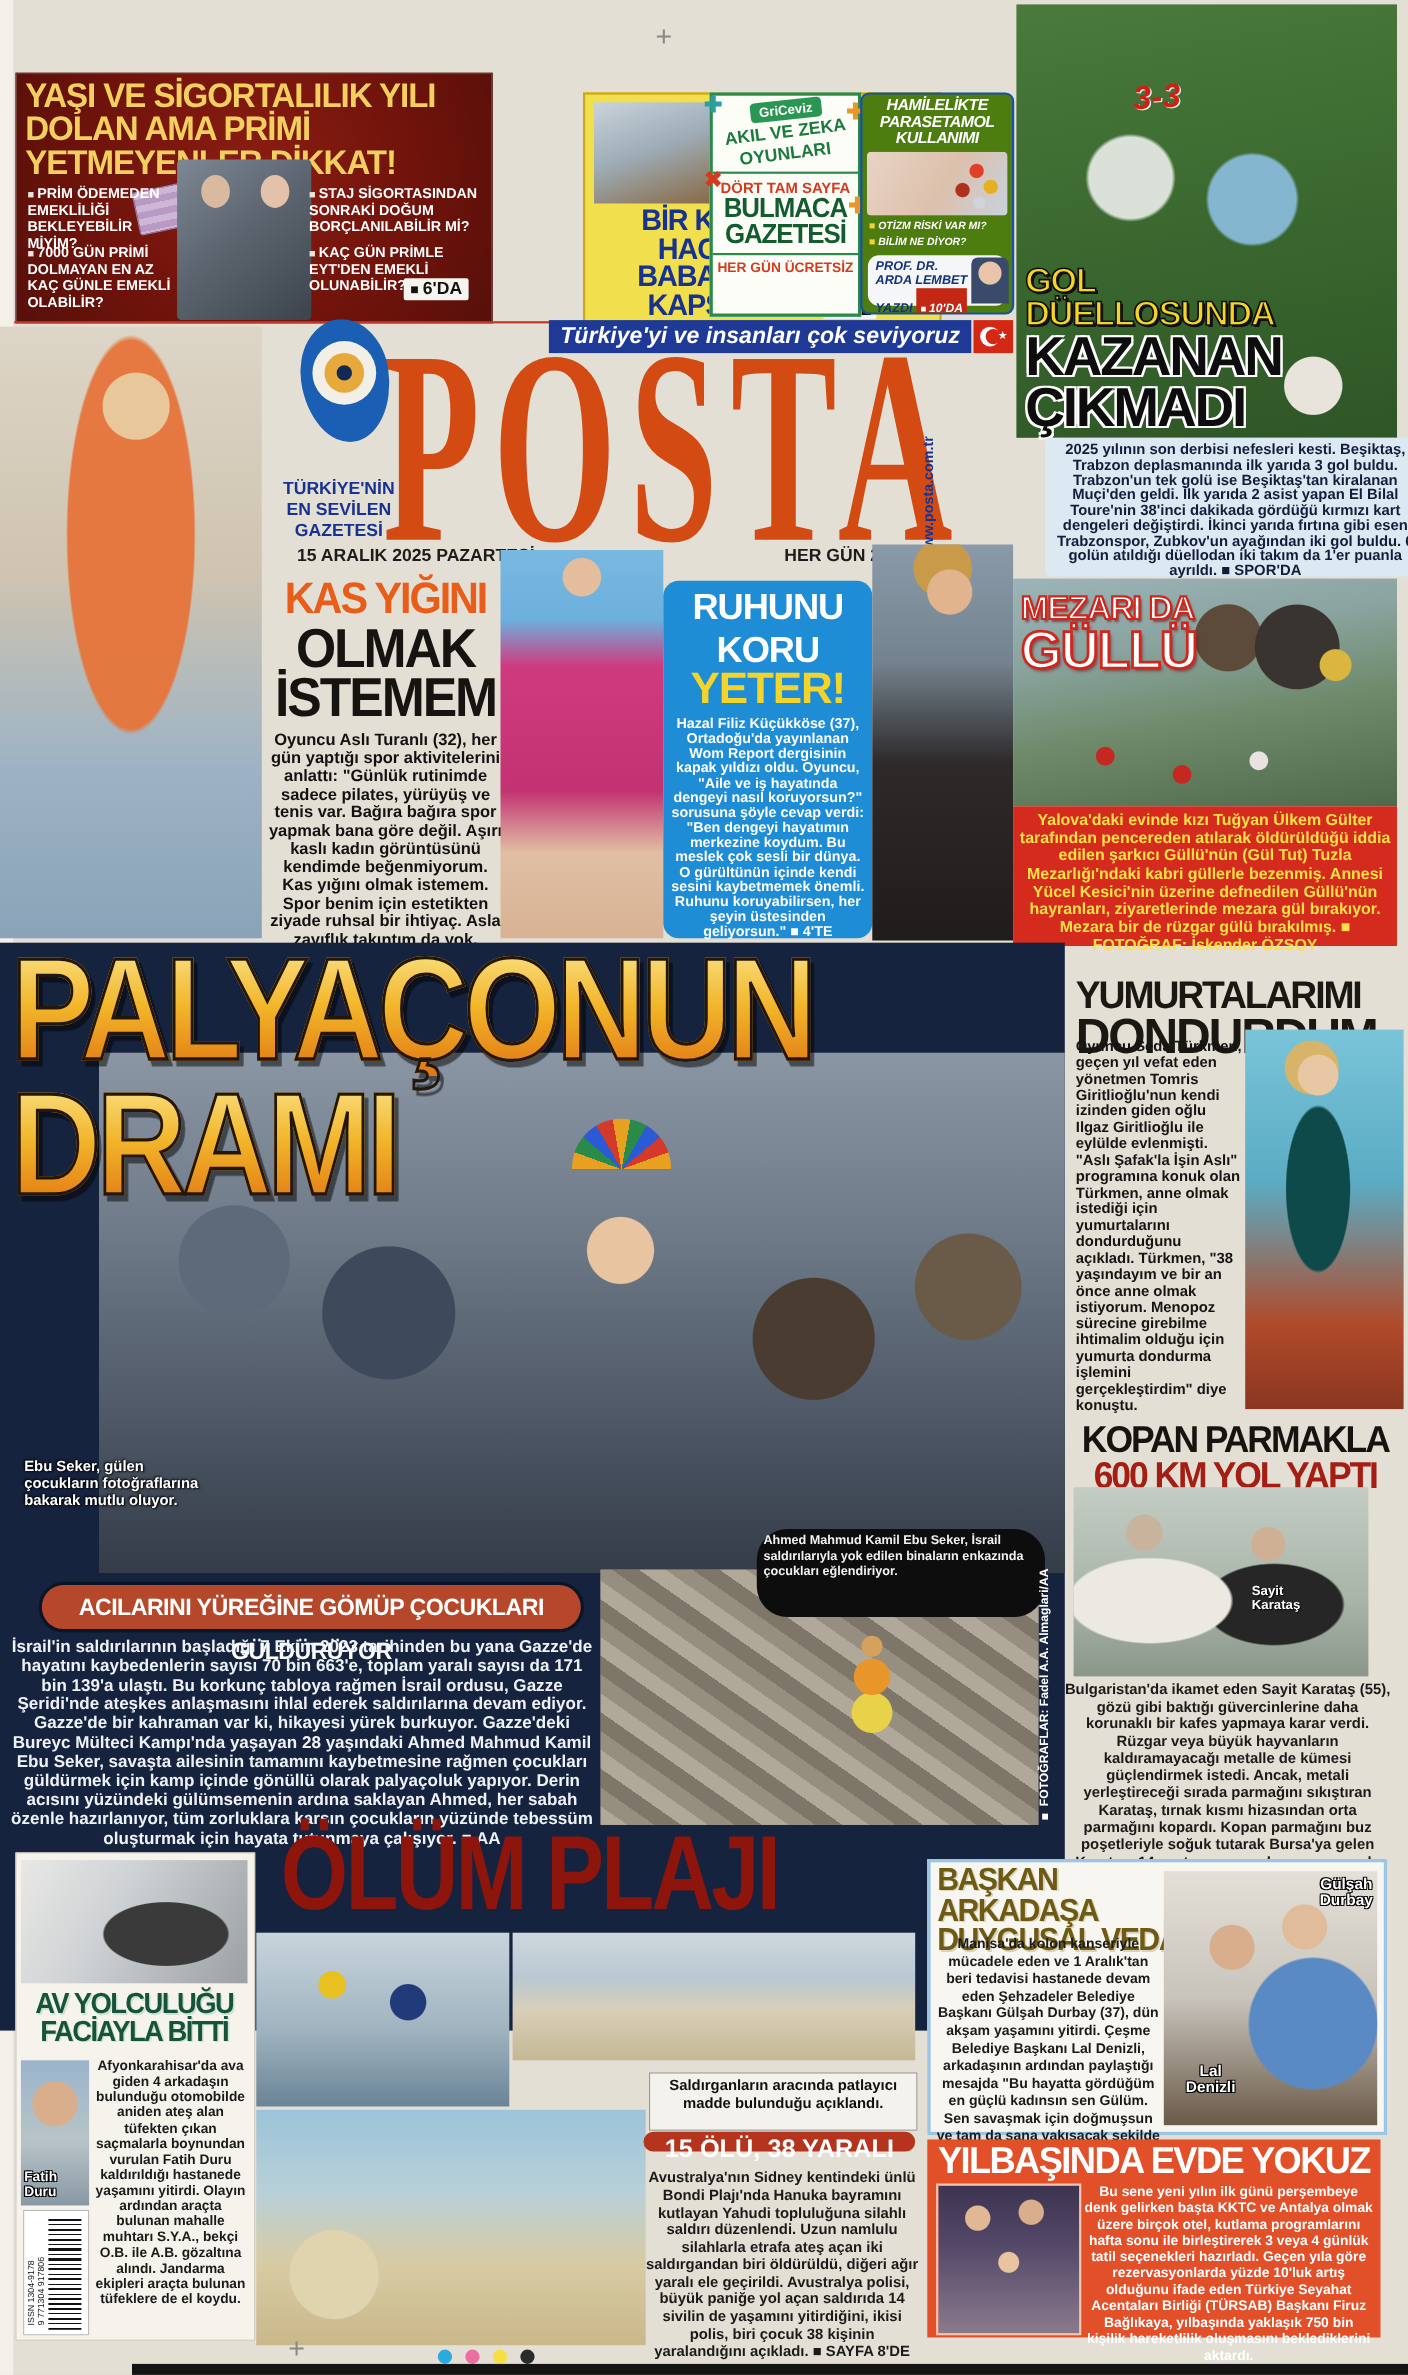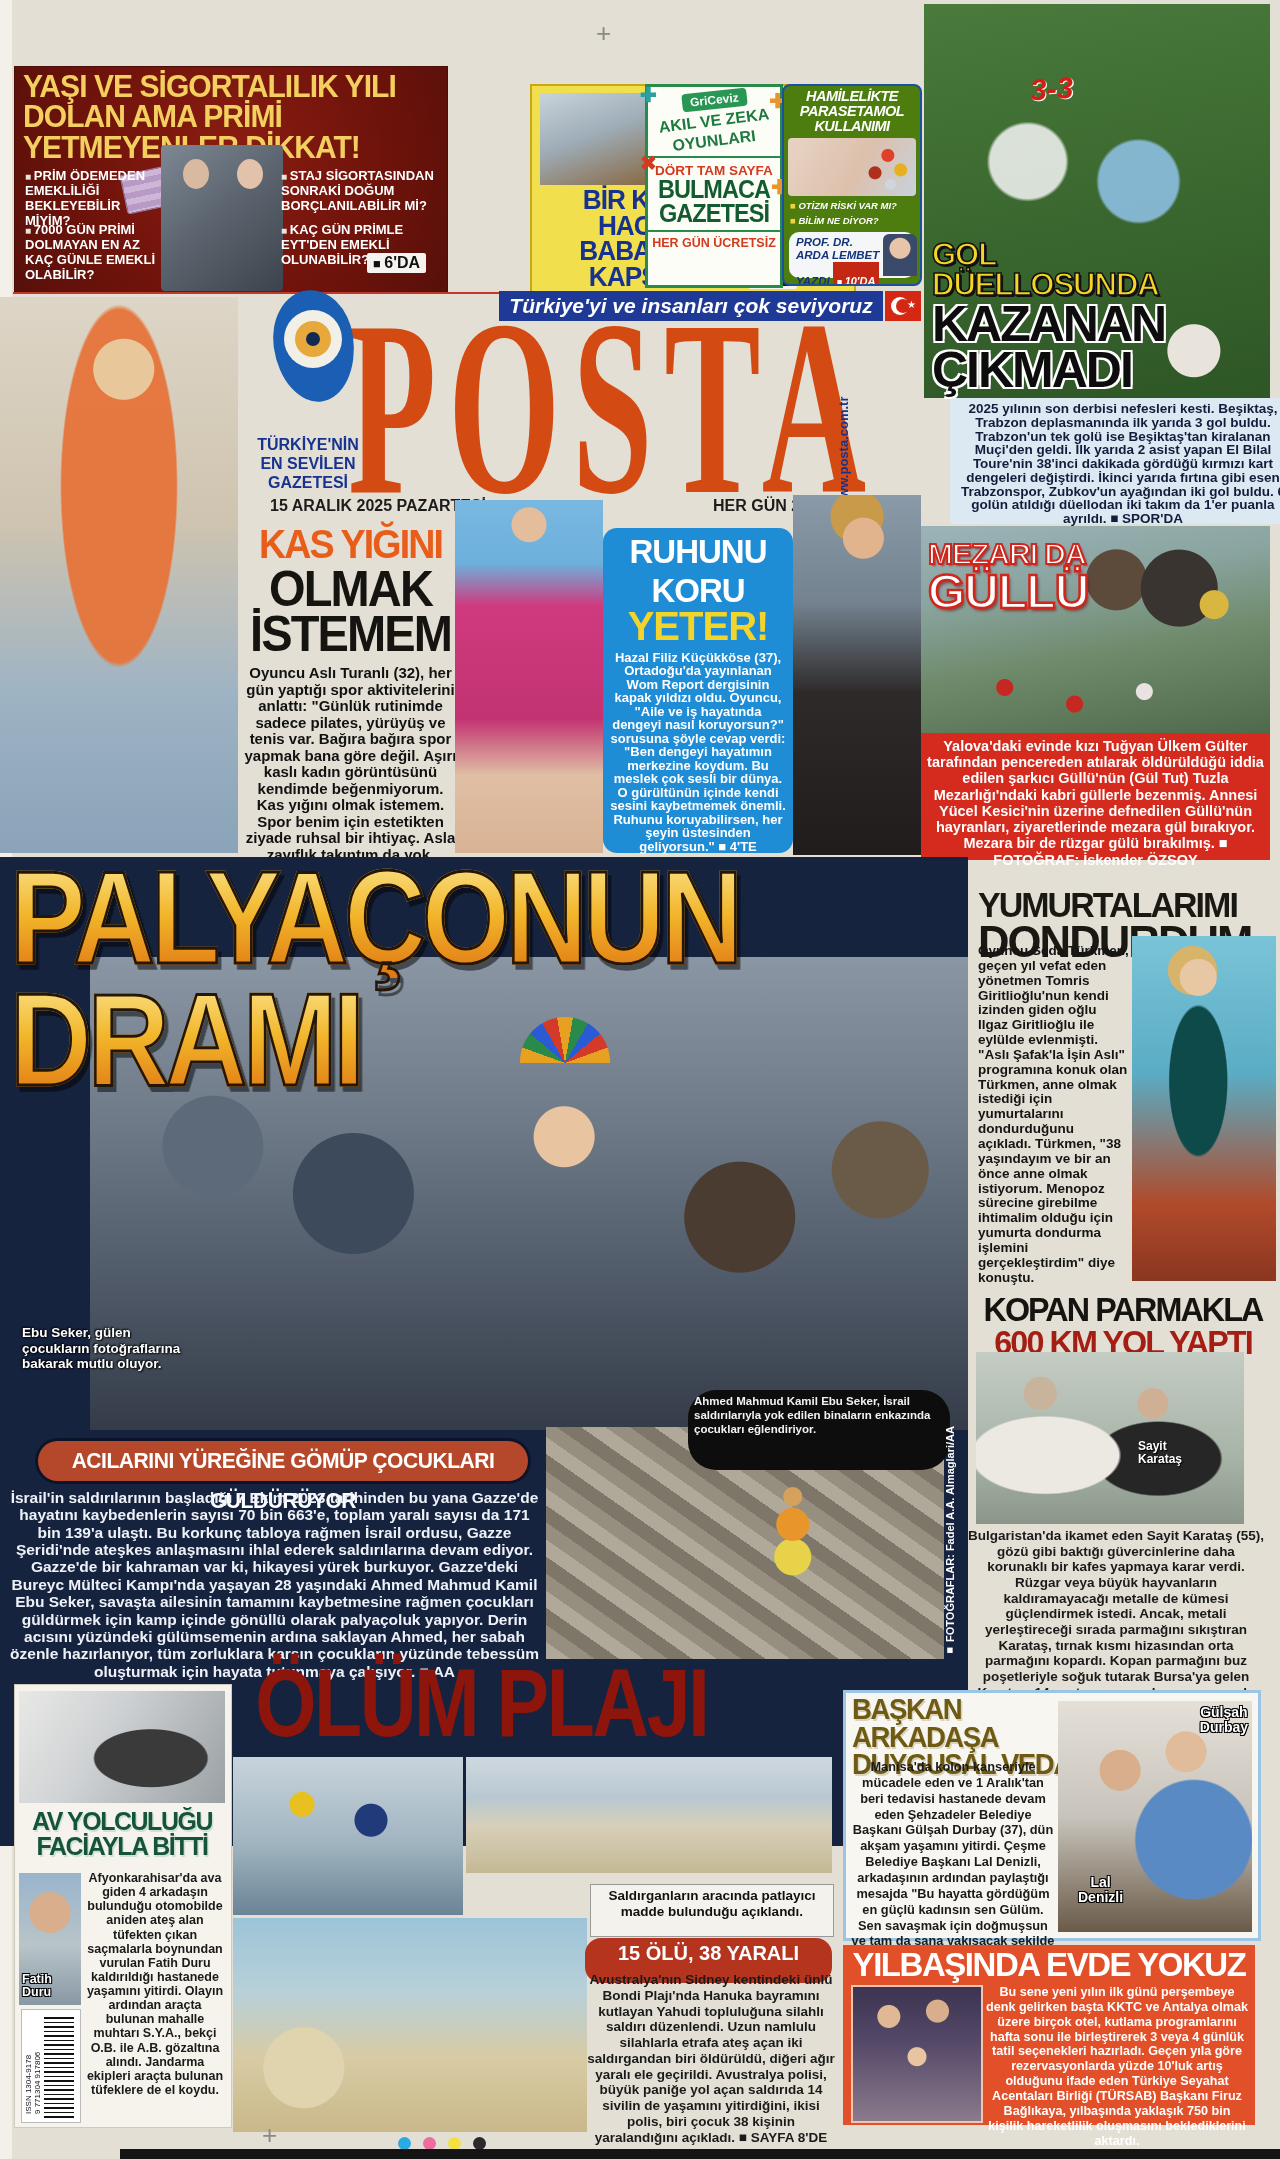--- a/index.html
+++ b/index.html
@@ -142,21 +142,21 @@
       radial-gradient(circle at 24% 78%,#c42820 0 8px,transparent 9px),
       radial-gradient(circle at 44% 86%,#c42820 0 8px,transparent 9px),
       radial-gradient(circle at 64% 80%,#e8e2e0 0 8px,transparent 9px),
       radial-gradient(circle at 74% 30%,#3a3430 0 38px,transparent 39px),
       radial-gradient(circle at 56% 26%,#5c4a3a 0 30px,transparent 31px),
       linear-gradient(170deg,#9cb4b8 0%,#8aa4a0 30%,#6e8a6a 60%,#4e6a4a 100%);}
   #gullu-head{left:928px;top:540px;line-height:0.95;}
   #gullu-head .a{color:#fff;font-weight:900;font-size:30px;letter-spacing:-1px;-webkit-text-stroke:2px #d0261c;text-shadow:2px 2px 2px rgba(120,10,10,.6);}
   #gullu-head .b{color:#fff;font-weight:900;font-size:48px;letter-spacing:-1px;-webkit-text-stroke:2.5px #d0261c;text-shadow:2px 3px 3px rgba(120,10,10,.6);}
   #gullu-red{left:921px;top:733px;width:349px;height:122px;background:#d42b1e;
-    color:#ffffff;font-weight:800;font-size:14.5px;line-height:1.12;text-align:center;padding-top:5px;}
+    color:#fde047;font-weight:800;font-size:14.5px;line-height:1.12;text-align:center;padding-top:5px;}
 
   
   #palyaco{left:0;top:857px;width:968px;height:989px;background:#16233f;}
   #palyaco-photo{left:90px;top:100px;width:878px;height:473px;
     background:
       radial-gradient(circle at 54% 38%,#e8c4a0 0 30px,transparent 31px),
       radial-gradient(circle at 54% 41%,#d42814 0 8px,transparent 9px),
       radial-gradient(circle at 30% 50%,#3c4a5c 0 60px,transparent 61px),
       radial-gradient(circle at 74% 55%,#4a3c30 0 55px,transparent 56px),
       radial-gradient(circle at 14% 40%,#5c6a7a 0 50px,transparent 51px),
@@ -247,22 +247,22 @@
       linear-gradient(180deg,#c8d4dc 0%,#a0b4c0 55%,#6a8496 100%);}
   #olum-p2{left:466px;top:1757px;width:366px;height:116px;
     background:
       linear-gradient(180deg,#cfd8de 0%,#b8c8d2 35%,#d8cfb8 60%,#c4b894 100%);}
   #olum-cap{left:590px;top:1884px;width:242px;height:48px;background:#f4f2ec;border:1px solid #999;
     color:#111;font-weight:800;font-size:13.5px;line-height:1.2;text-align:center;padding-top:3px;}
   #olum-p3{left:233px;top:1918px;width:354px;height:214px;
     background:
       radial-gradient(circle at 20% 70%,#e0d4ae 0 40px,transparent 41px),
       linear-gradient(180deg,#9cc4d8 0%,#b8d0d8 35%,#d8cba4 65%,#c9b88a 100%);}
-  #olum-badge{left:585px;top:1938px;width:247px;height:45px;background:#b5341e;border-radius:16px;
-    color:#fff;font-weight:900;font-size:20px;text-align:center;line-height:30px;}
+  #olum-badge{left:585px;top:1938px;width:247px;height:18px;background:#b5341e;border-radius:16px;
+    color:#fff;font-weight:900;font-size:23px;text-align:center;line-height:30px;}
   #olum-body{left:586px;top:1972px;width:250px;color:#1a1a1a;font-weight:600;font-size:13.5px;line-height:1.17;text-align:center;}
 
   
   #veda{left:843px;top:1690px;width:412px;height:245px;background:#f8f6f0;border:3px solid #9cc4e4;}
   #veda .h{position:absolute;left:6px;top:3px;width:270px;color:#6e5a12;font-weight:900;font-size:29px;
     line-height:0.95;letter-spacing:-1.5px;transform:scaleX(0.95);transform-origin:left;text-shadow:1.5px 1.5px 0 #d8d2be;}
   #veda .body{position:absolute;left:4px;top:66px;width:206px;color:#1a1a1a;font-weight:600;font-size:12.8px;line-height:1.24;text-align:center;}
   #veda-photo{left:212px;top:8px;width:194px;height:231px;
     background:
       radial-gradient(circle at 32% 30%,#d8ae8c 0 20px,transparent 21px),

